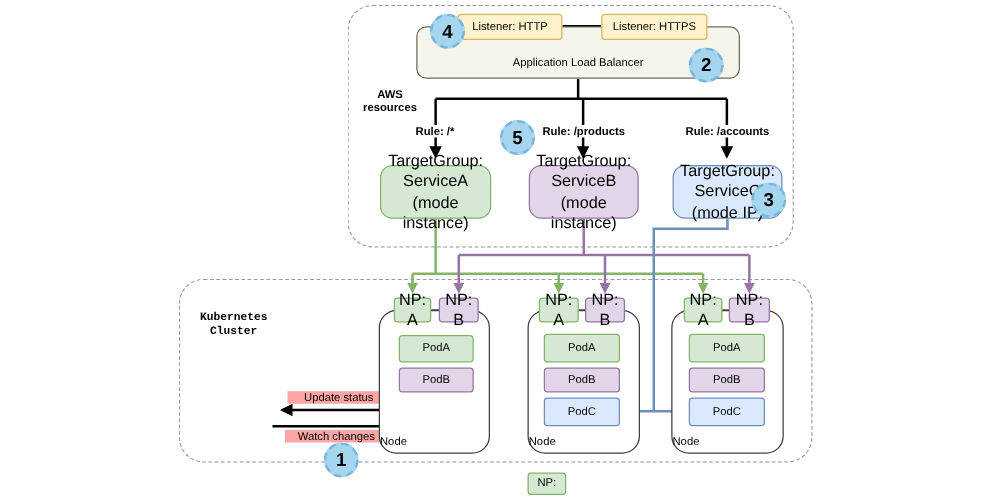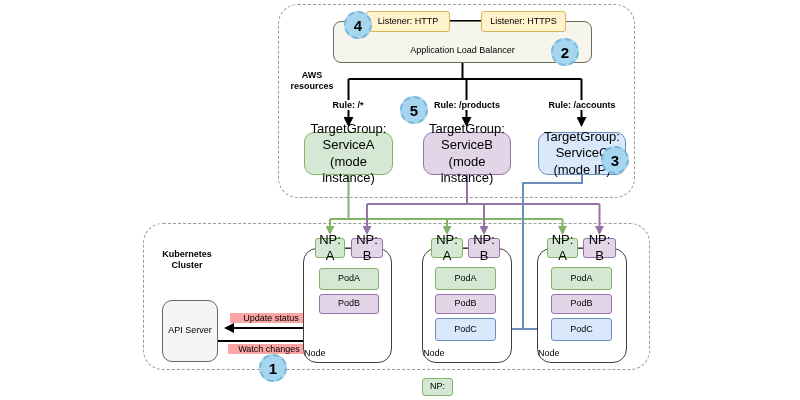--- a/index.html
+++ b/index.html
@@ -110,24 +110,23 @@
   <div class="abs box green rounded-lg preline small" style="left:304px; top:132px; width:89px; height:43px;">TargetGroup:
 ServiceA
 (mode instance)</div>
   <div class="abs box purple rounded-lg preline small" style="left:423px; top:132px; width:88px; height:43px;">TargetGroup:
 ServiceB
 (mode instance)</div>
   <div class="abs box blue rounded-lg preline small" style="left:538px; top:132px; width:88px; height:43px;">TargetGroup:
 ServiceC
 (mode IP)</div>
 
-  <div class="abs box bold preline" style="left:156px; top:249px; width:62px;">Kubernetes
+  <div class="abs box bold preline" style="left:156px; top:249px; width:62px;font-family:Liberation Mono, monospace;">Kubernetes
 Cluster</div>
 
-  <div class="abs box gray" style="left:162px; top:300px; width:56px; height:62px; border-radius:10px;">API Server</div>
 
   <div class="abs edge-label" style="left:230px; top:313px; width:82px;">Update status</div>
   <div class="abs edge-label" style="left:228px; top:344px; width:82px;">Watch changes</div>
 
   <div class="abs nodebox" style="left:303px; top:248px; width:89px; height:115px;">
     <div class="node-label">Node</div>
   </div>
   <div class="abs box green rounded-sm small" style="left:315px; top:238px; width:30px; height:20px;">NP: A</div>
   <div class="abs box purple rounded-sm small" style="left:351px; top:238px; width:32px; height:20px;">NP: B</div>
   <div class="abs box green rounded-sm" style="left:319px; top:268px; width:60px; height:22px;">PodA</div>

